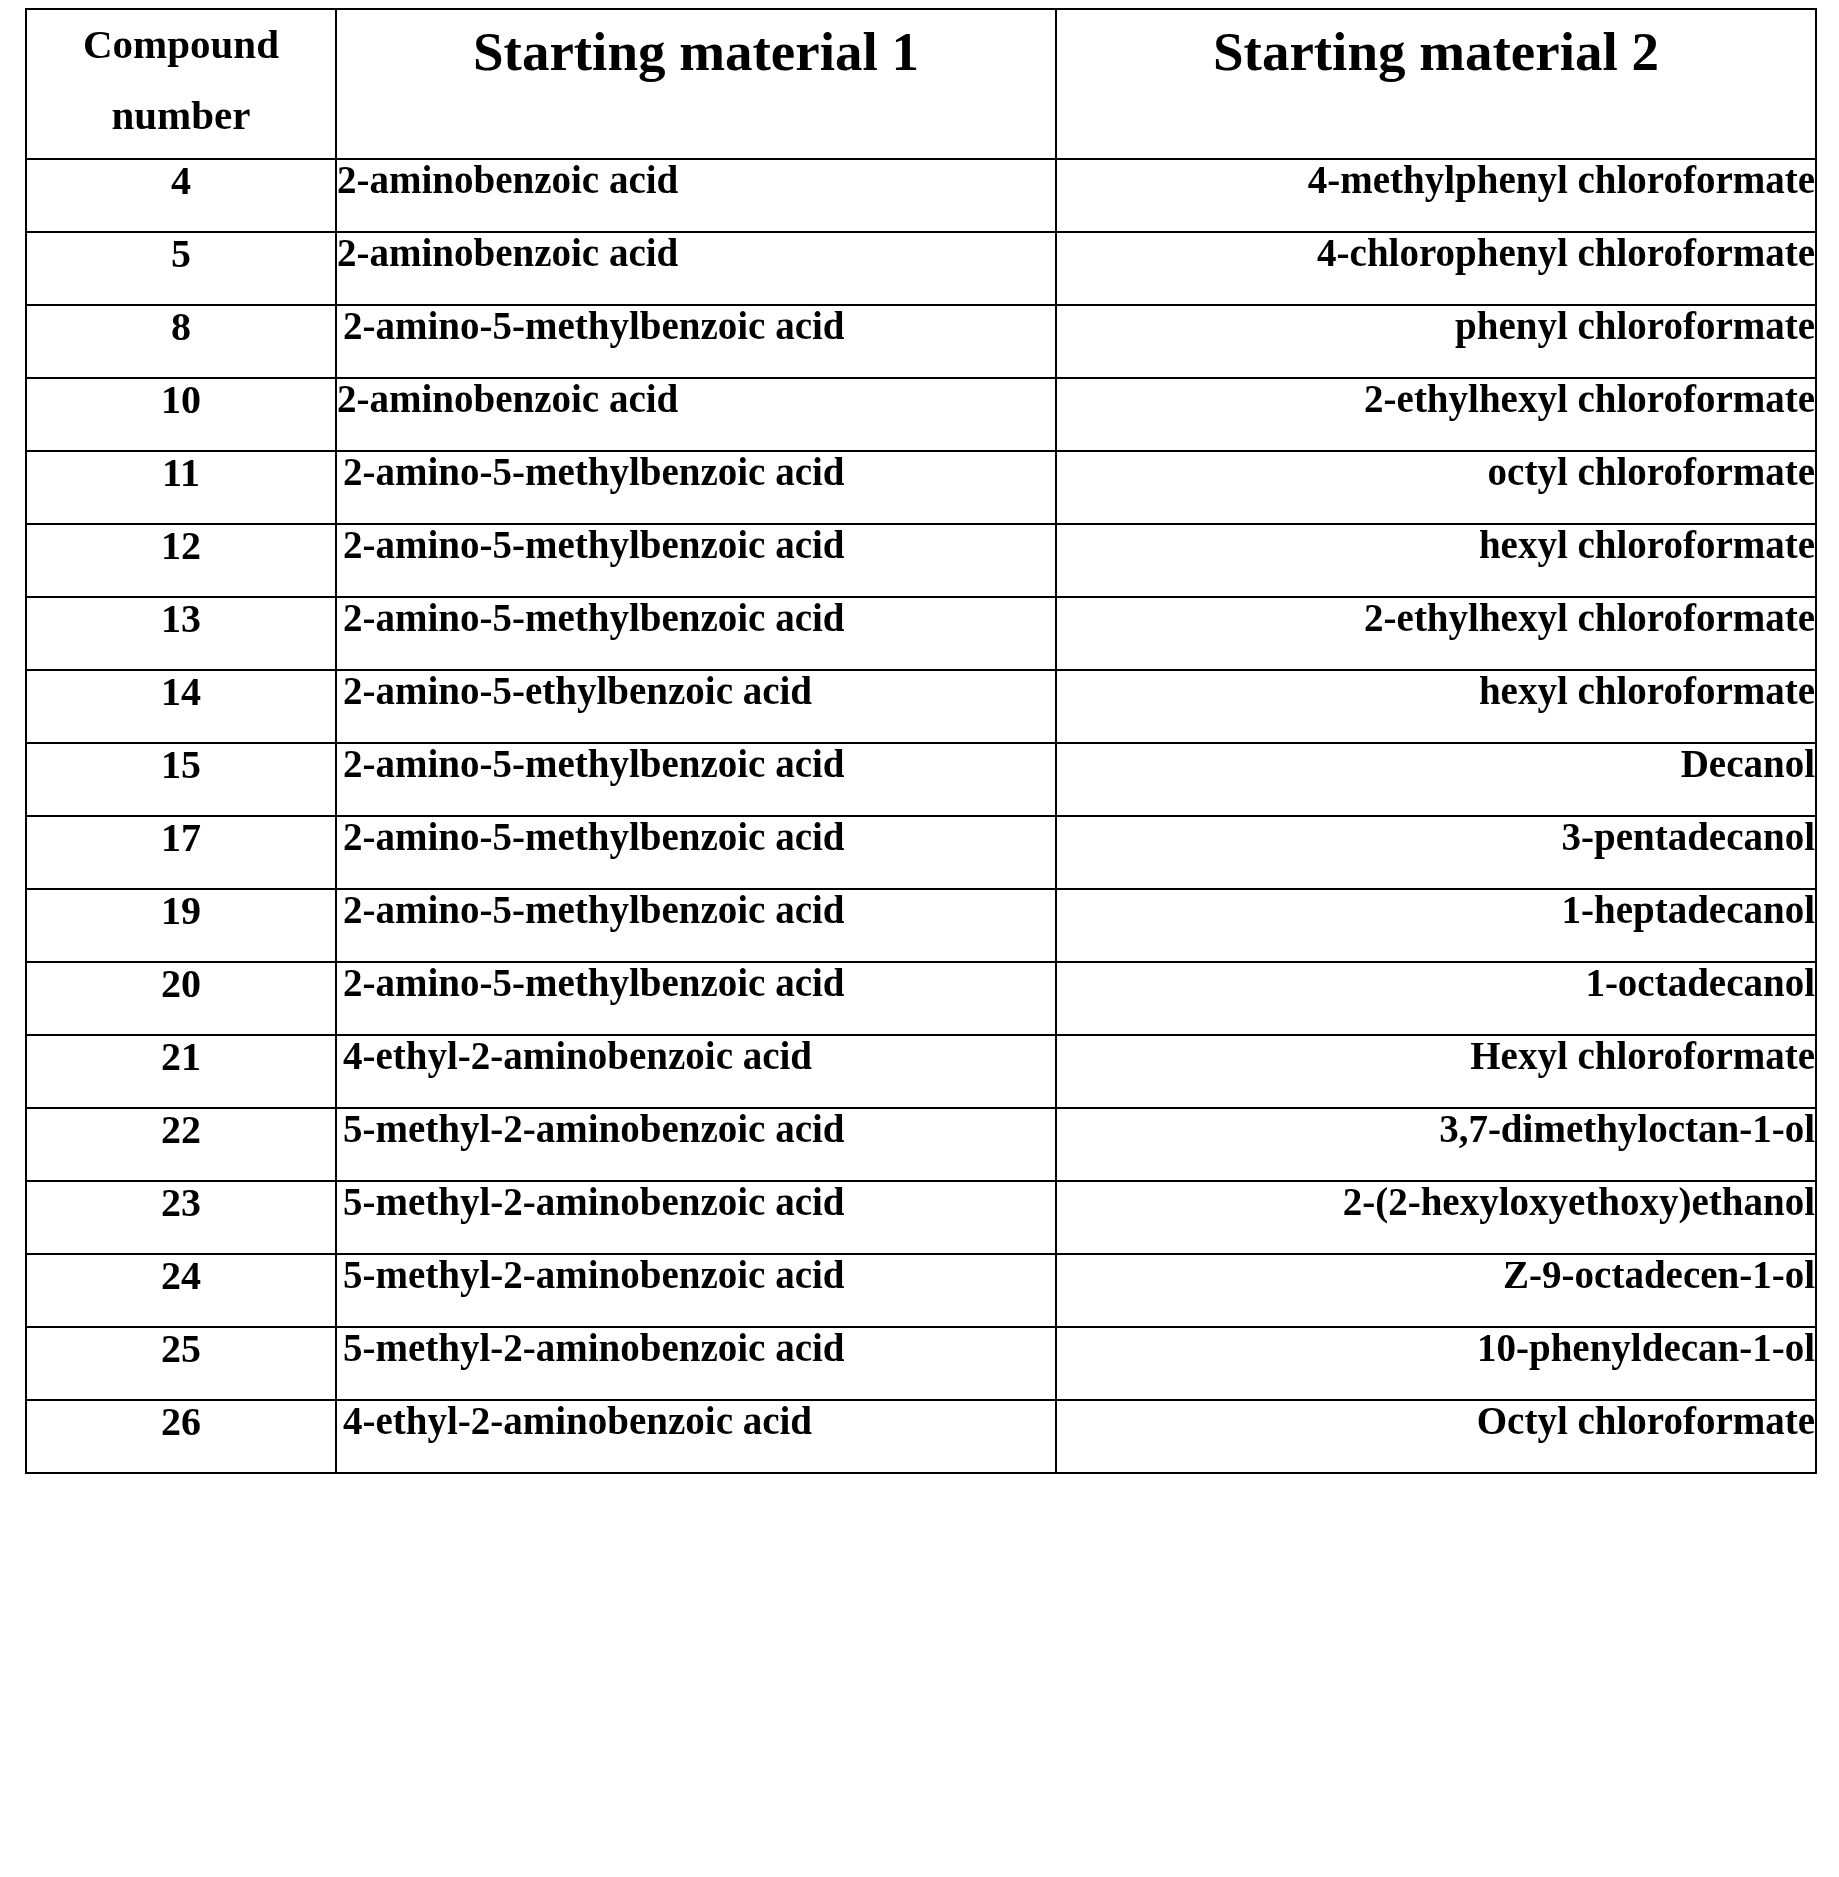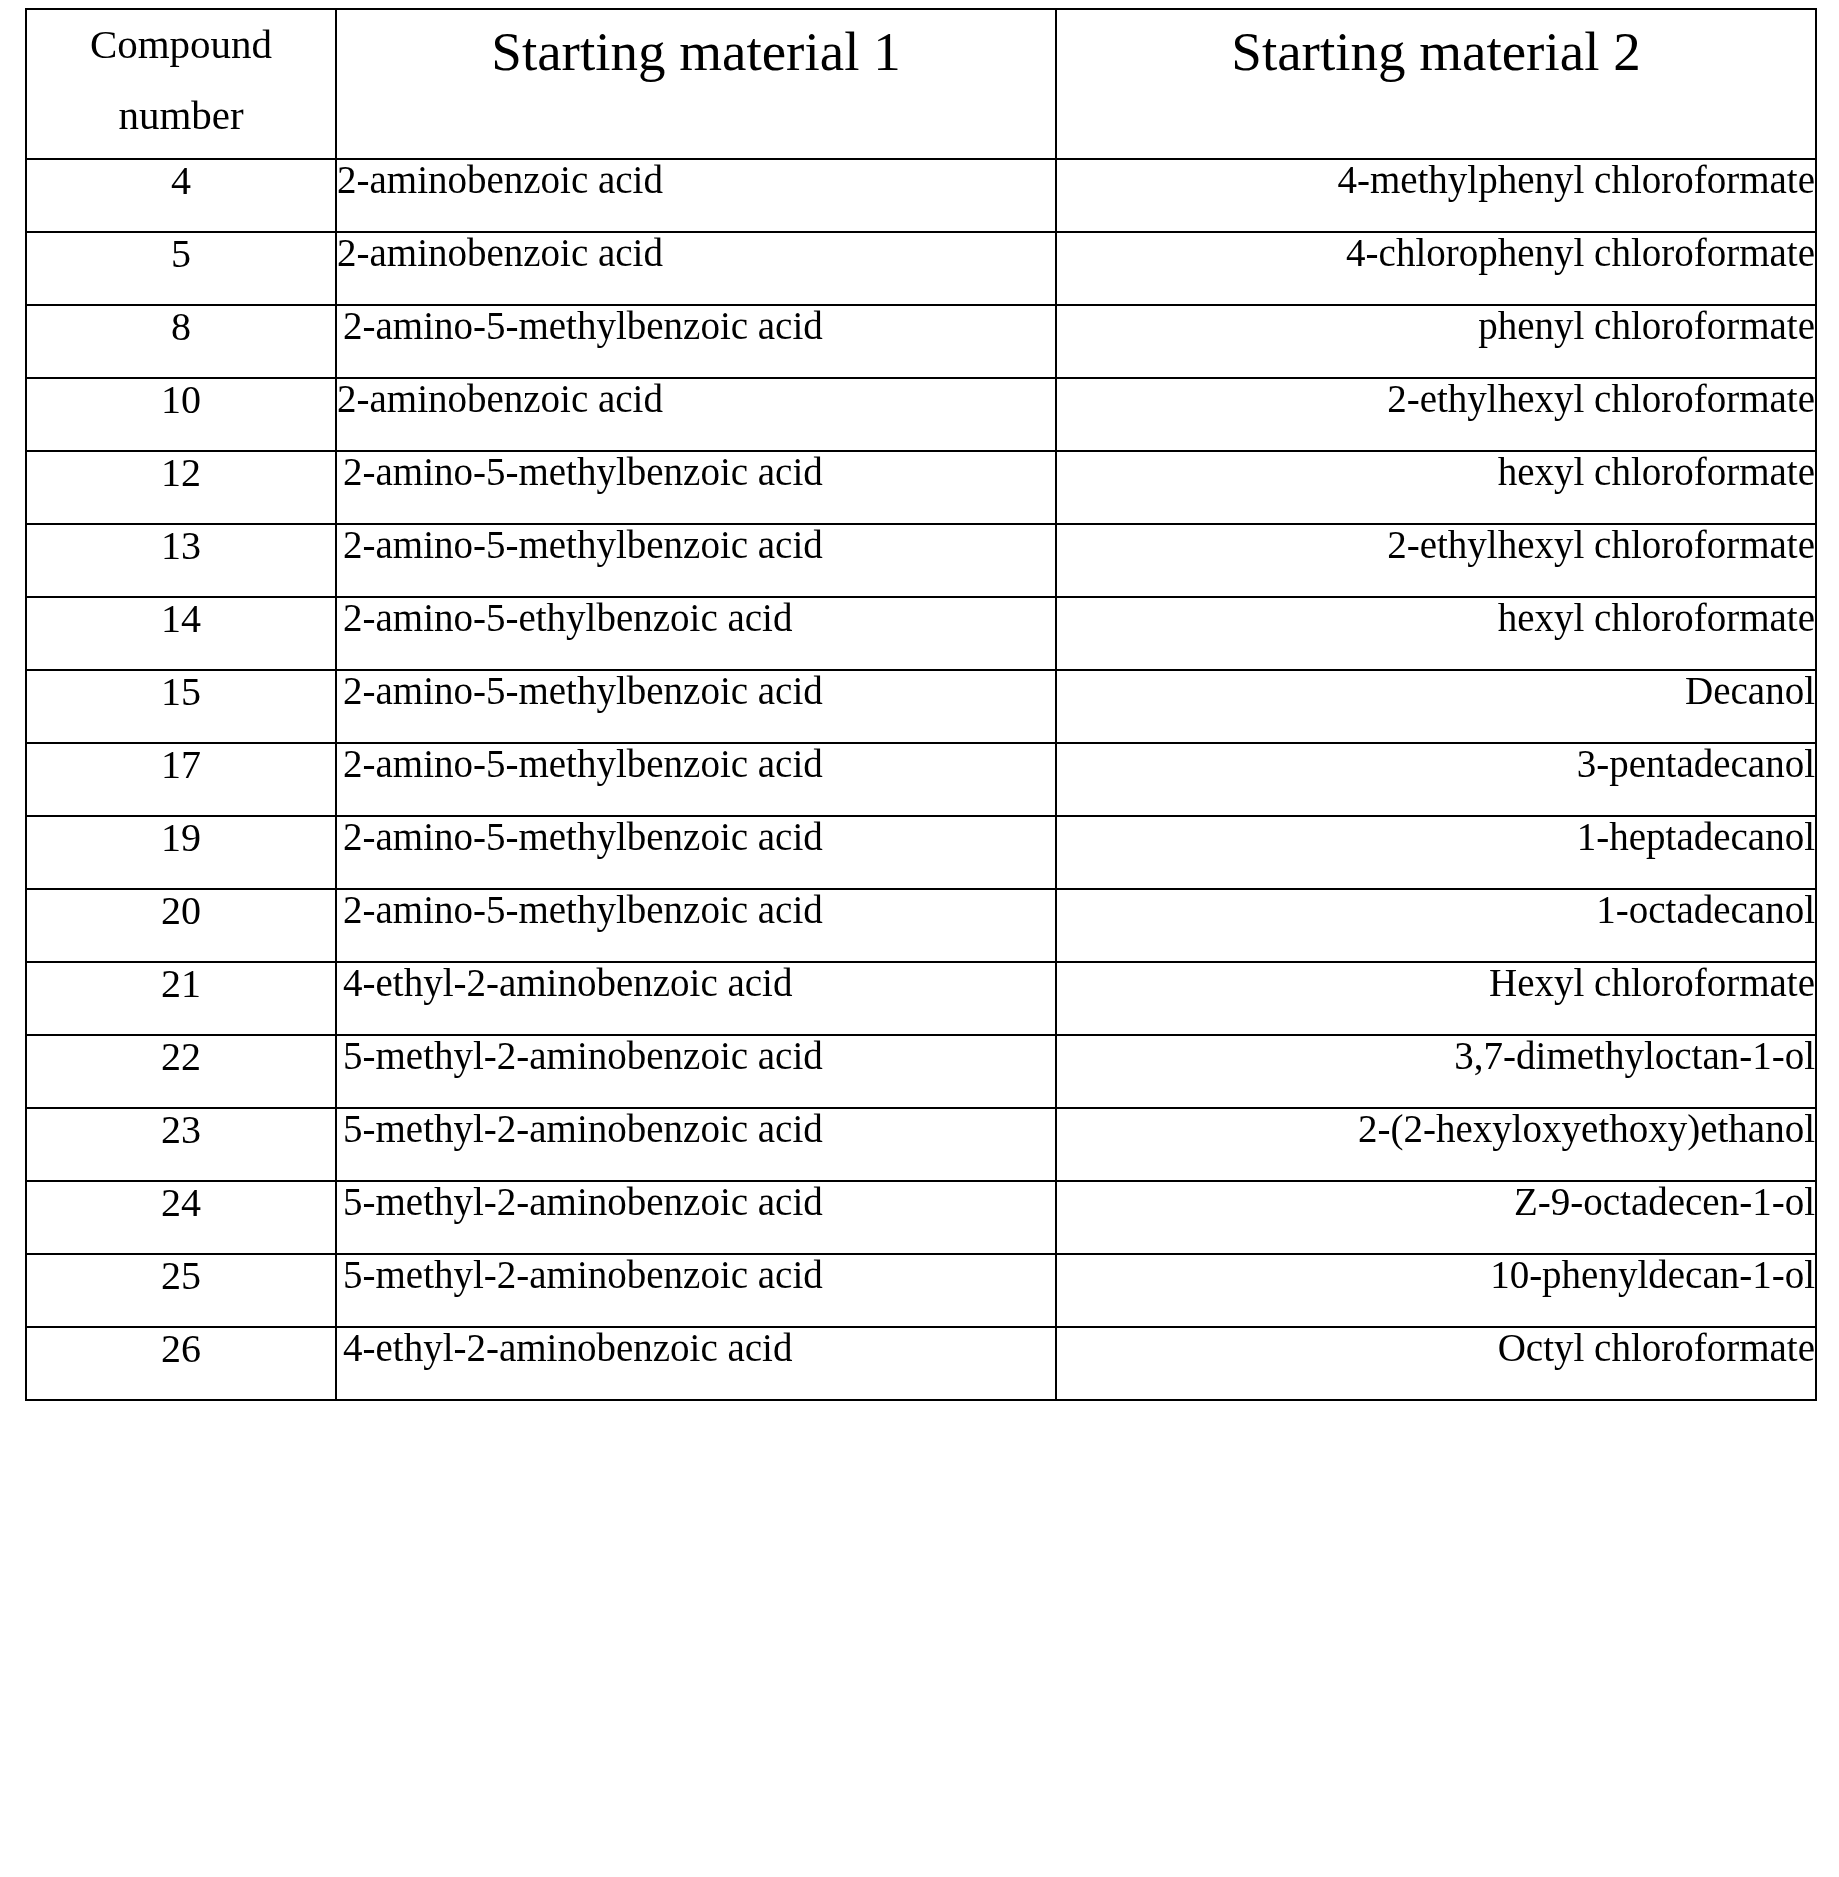--- a/index.html
+++ b/index.html
@@ -33,21 +33,21 @@
     border-collapse: collapse;
     table-layout: fixed;
     width: 1790px;
   }
 
   table.compound-table td,
   table.compound-table th {
     border: 2px solid #000000;
     padding: 0;
     vertical-align: top;
-    font-weight: normal;
+    font-weight: bold;
   }
 
   
   col.c-num   { width: 310px; }
   col.c-sm1   { width: 720px; }
   col.c-sm2   { width: 760px; }
 
   
   .hdr-num-cell,
   .hdr-sm-cell {
@@ -153,20 +153,25 @@
             <td class="cell-num">8</td>
             <td class="cell-sm1 long">2-amino-5-methylbenzoic acid</td>
             <td class="cell-sm2">phenyl chloroformate</td>
           </tr>
           <tr class="data-row">
             <td class="cell-num">10</td>
             <td class="cell-sm1 short">2-aminobenzoic acid</td>
             <td class="cell-sm2">2-ethylhexyl chloroformate</td>
           </tr>
           <tr class="data-row">
+            <td class="cell-num">11</td>
+            <td class="cell-sm1 long">2-amino-5-methylbenzoic acid</td>
+            <td class="cell-sm2">octyl chloroformate</td>
+          </tr>
+          <tr class="data-row">
             <td class="cell-num">12</td>
             <td class="cell-sm1 long">2-amino-5-methylbenzoic acid</td>
             <td class="cell-sm2">hexyl chloroformate</td>
           </tr>
           <tr class="data-row">
             <td class="cell-num">13</td>
             <td class="cell-sm1 long">2-amino-5-methylbenzoic acid</td>
             <td class="cell-sm2">2-ethylhexyl chloroformate</td>
           </tr>
           <tr class="data-row">

